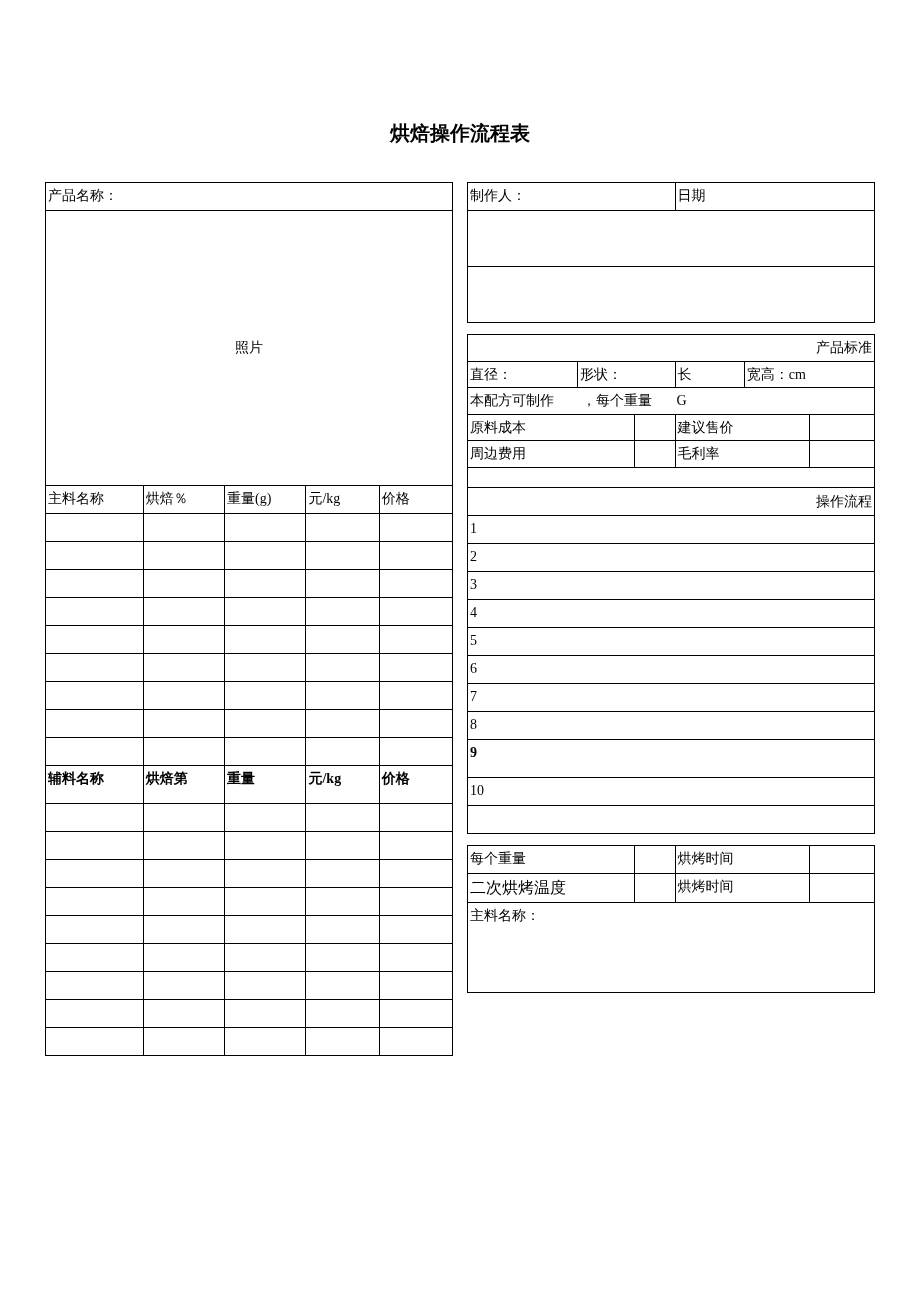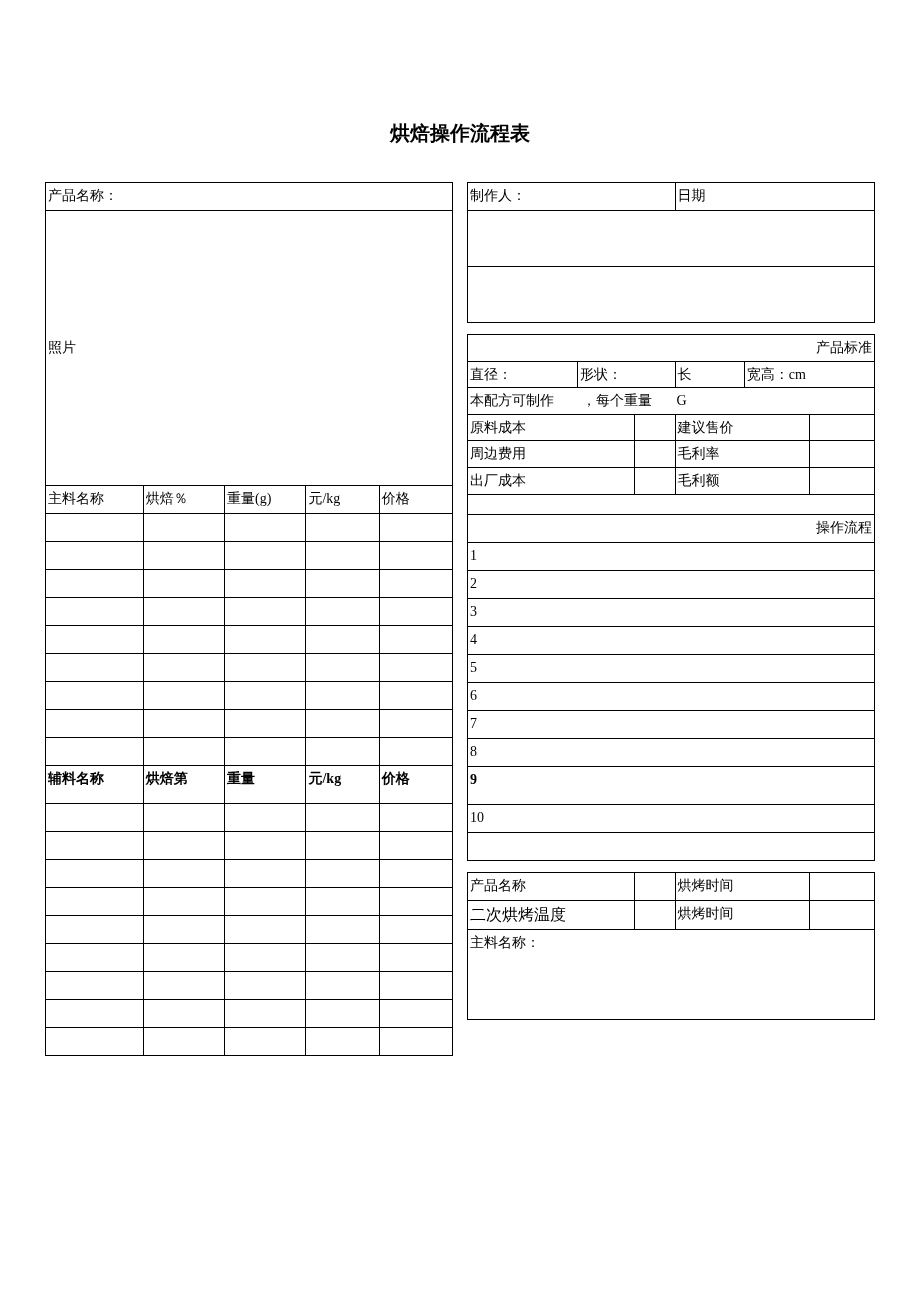--- a/index.html
+++ b/index.html
@@ -28,21 +28,21 @@
       border: 1px solid #000;
       padding: 3px 2px;
       height: 28px;
       vertical-align: top;
       font-size: 14px;
       line-height: 1.4;
     }
     .h26 td { height: 26px; }
     .photo-cell {
       height: 275px;
-      text-align: left;
+      text-align: center;
       vertical-align: middle;
       font-family: Liberation Serif, serif;
     }
     .center { text-align: right; vertical-align: middle; }
     .spacer td { border-left: none; border-right: none; height: 12px; }
     .right-spacer-top td { border-left:none; border-right:none; border-top:none; height: 12px;}
     .h19 td { height: 20px; }
     .h40 td { height: 38px; font-weight: bold; }
   </style>
 </head>
@@ -248,26 +248,20 @@
         <td></td>
         <td colspan="2">建议售价</td>
         <td></td>
       </tr>
       <tr class="h26">
         <td colspan="2">周边费用</td>
         <td></td>
         <td colspan="2">毛利率</td>
         <td></td>
       </tr>
-      <tr class="h26">
-        <td colspan="2">出厂成本</td>
-        <td></td>
-        <td colspan="2">毛利额</td>
-        <td></td>
-      </tr>
       <tr class="h19">
             <td colspan="6"></td>
           </tr>
       <tr>
             <td colspan="6" class="center">操作流程</td>
           </tr>
       <tr>
             <td colspan="6">1</td>
           </tr>
       <tr>
@@ -297,21 +291,21 @@
       <tr>
             <td colspan="6">10</td>
           </tr>
       <tr>
             <td colspan="6"></td>
           </tr>
       <tr class="spacer">
             <td colspan="6"></td>
           </tr>
       <tr>
-        <td colspan="2">产品名称</td>
+        <td colspan="2">每个重量</td>
         <td></td>
         <td colspan="2">烘烤时间</td>
         <td></td>
       </tr>
       <tr>
         <td colspan="2" style="font-size:16px">二次烘烤温度</td>
         <td></td>
         <td colspan="2">烘烤时间</td>
         <td></td>
       </tr>

